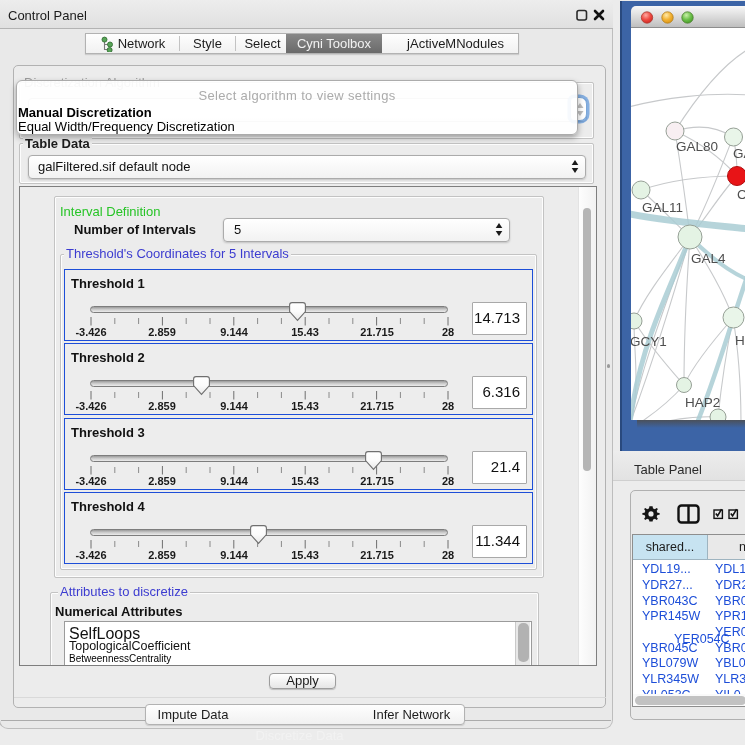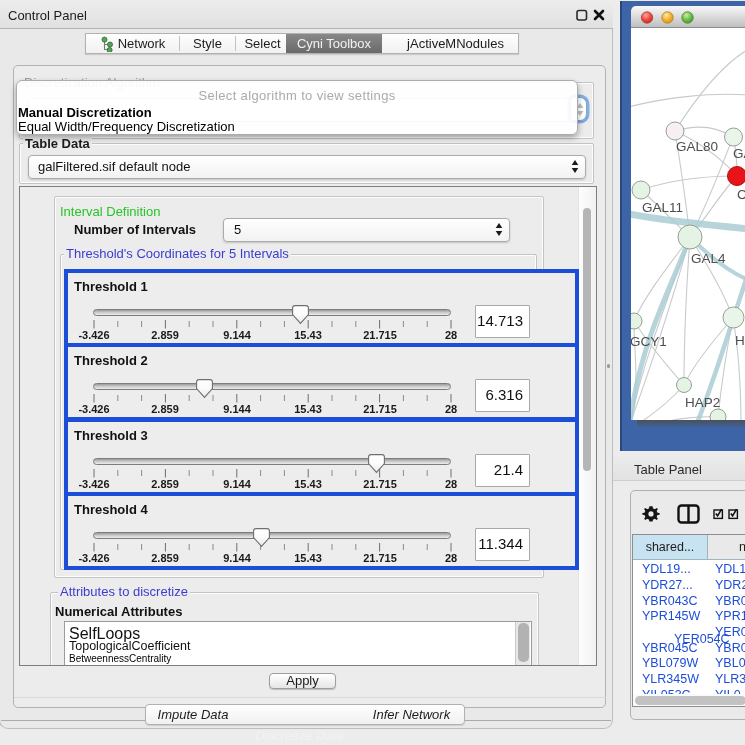--- a/index.html
+++ b/index.html
@@ -3,21 +3,21 @@
 <meta charset="utf-8">
 <style>
 html,body{margin:0;padding:0;}
 body{width:745px;height:745px;background:#ececec;font-family:"Liberation Sans",sans-serif;position:relative;overflow:hidden;}
 .abs{position:absolute;}
 .seg{position:absolute;top:0;bottom:0;display:flex;align-items:center;justify-content:center;font-size:13px;color:#1c1c1c;}
 .segdark{background:linear-gradient(#888,#6a6a6a);color:#f2f2f2;}
 .combo{position:absolute;background:linear-gradient(#ffffff,#f2f2f2);border:1px solid #ababab;border-radius:4px;box-shadow:0 1px 2px rgba(0,0,0,.18);}
 .gtitle{position:absolute;font-size:13px;background:#ececec;padding:0 2px;line-height:13px;}
 .group{position:absolute;border:1px solid #c3c3c3;border-radius:2px;box-shadow:inset 0 0 0 1px #fdfdfd;}
-.tbox{position:absolute;width:467px;height:70px;background:#ededed;border:4px solid #1d4ed8;padding-left:40px;}
+.tbox{position:absolute;width:467px;height:70px;background:#ededed;border:1px solid #1d4ed8;}
 .tbox .tt{position:absolute;left:6px;top:6px;font-weight:bold;font-size:13px;color:#111;}
 .track{position:absolute;left:25px;top:36px;width:358px;height:7px;border-radius:3.5px;background:linear-gradient(#9a9a9a,#c8c8c8 45%,#ececec);border:1px solid #7d7d7d;box-sizing:border-box;}
 .vfield{position:absolute;left:407px;top:32px;width:55px;height:33px;box-sizing:border-box;background:#fff;border:1px solid #a9a9a9;border-radius:1px;font-size:15px;color:#111;text-align:right;line-height:30px;padding-right:6px;}
 .tlab{position:absolute;top:56px;transform:translateX(-50%);font-size:11px;font-weight:bold;color:#1a1a1a;}
 .thumb{position:absolute;top:29px;width:21px;height:21px;}
 .row{position:absolute;font-size:12.5px;color:#1d4ed8;}
 </style>
 </head>
 <body>
 
@@ -258,21 +258,21 @@
     <div class="abs" style="right:2px;top:1px;width:11px;height:39px;background:#b2b2b2;border-radius:5px;"></div>
   </div>
  </div>
 </div>
 
 <div class="abs" style="left:269px;top:673px;width:67px;height:16px;background:linear-gradient(#ffffff,#e6e6e6);border:1px solid #9d9d9d;border-radius:4px;box-shadow:0 1px 1px rgba(0,0,0,.2);text-align:center;font-size:13px;color:#1a1a1a;line-height:14px;box-sizing:border-box;">Apply</div>
 
 <div class="abs" style="left:14px;top:697px;width:592px;height:1px;background:#d9d9d9;"></div>
 <div class="abs" style="left:1px;top:720px;width:610px;height:1px;background:#ababab;"></div>
 
-<div class="abs" style="left:145px;top:704px;width:318px;height:19px;background:linear-gradient(#fefefe,#f1f1f1);border:1px solid #b2b2b2;border-radius:4px;box-shadow:0 1px 1px rgba(0,0,0,.12);font-style:italic;">
+<div class="abs" style="left:145px;top:704px;width:318px;height:19px;background:linear-gradient(#fefefe,#f1f1f1);border:1px solid #b2b2b2;border-radius:4px;box-shadow:0 1px 1px rgba(0,0,0,.12);">
   <div class="seg" style="left:0;width:94px;">Impute Data</div>
   <div class="seg segdark" style="left:94px;width:119px;margin-top:30px;">Discretize Data</div>
   <div class="seg" style="left:213px;width:105px;border-radius:0 4px 4px 0;">Infer Network</div>
 </div>
 <div class="abs" style="left:607px;top:364px;width:3px;height:4px;background:#9a9a9a;border-radius:2px;"></div>
 
 <div class="abs" style="left:620px;top:1px;width:125px;height:450px;background:#3c64a6;border-left:2px solid #29497e;box-sizing:border-box;"></div>
 
 <div class="abs" style="left:631px;top:6px;width:114px;height:22px;background:linear-gradient(#f8f8f8,#bfbfbf);border-top-left-radius:5px;border-bottom:1px solid #8d8d8d;box-sizing:border-box;"></div>
 <svg class="abs" style="left:640px;top:11px;" width="60" height="13">

